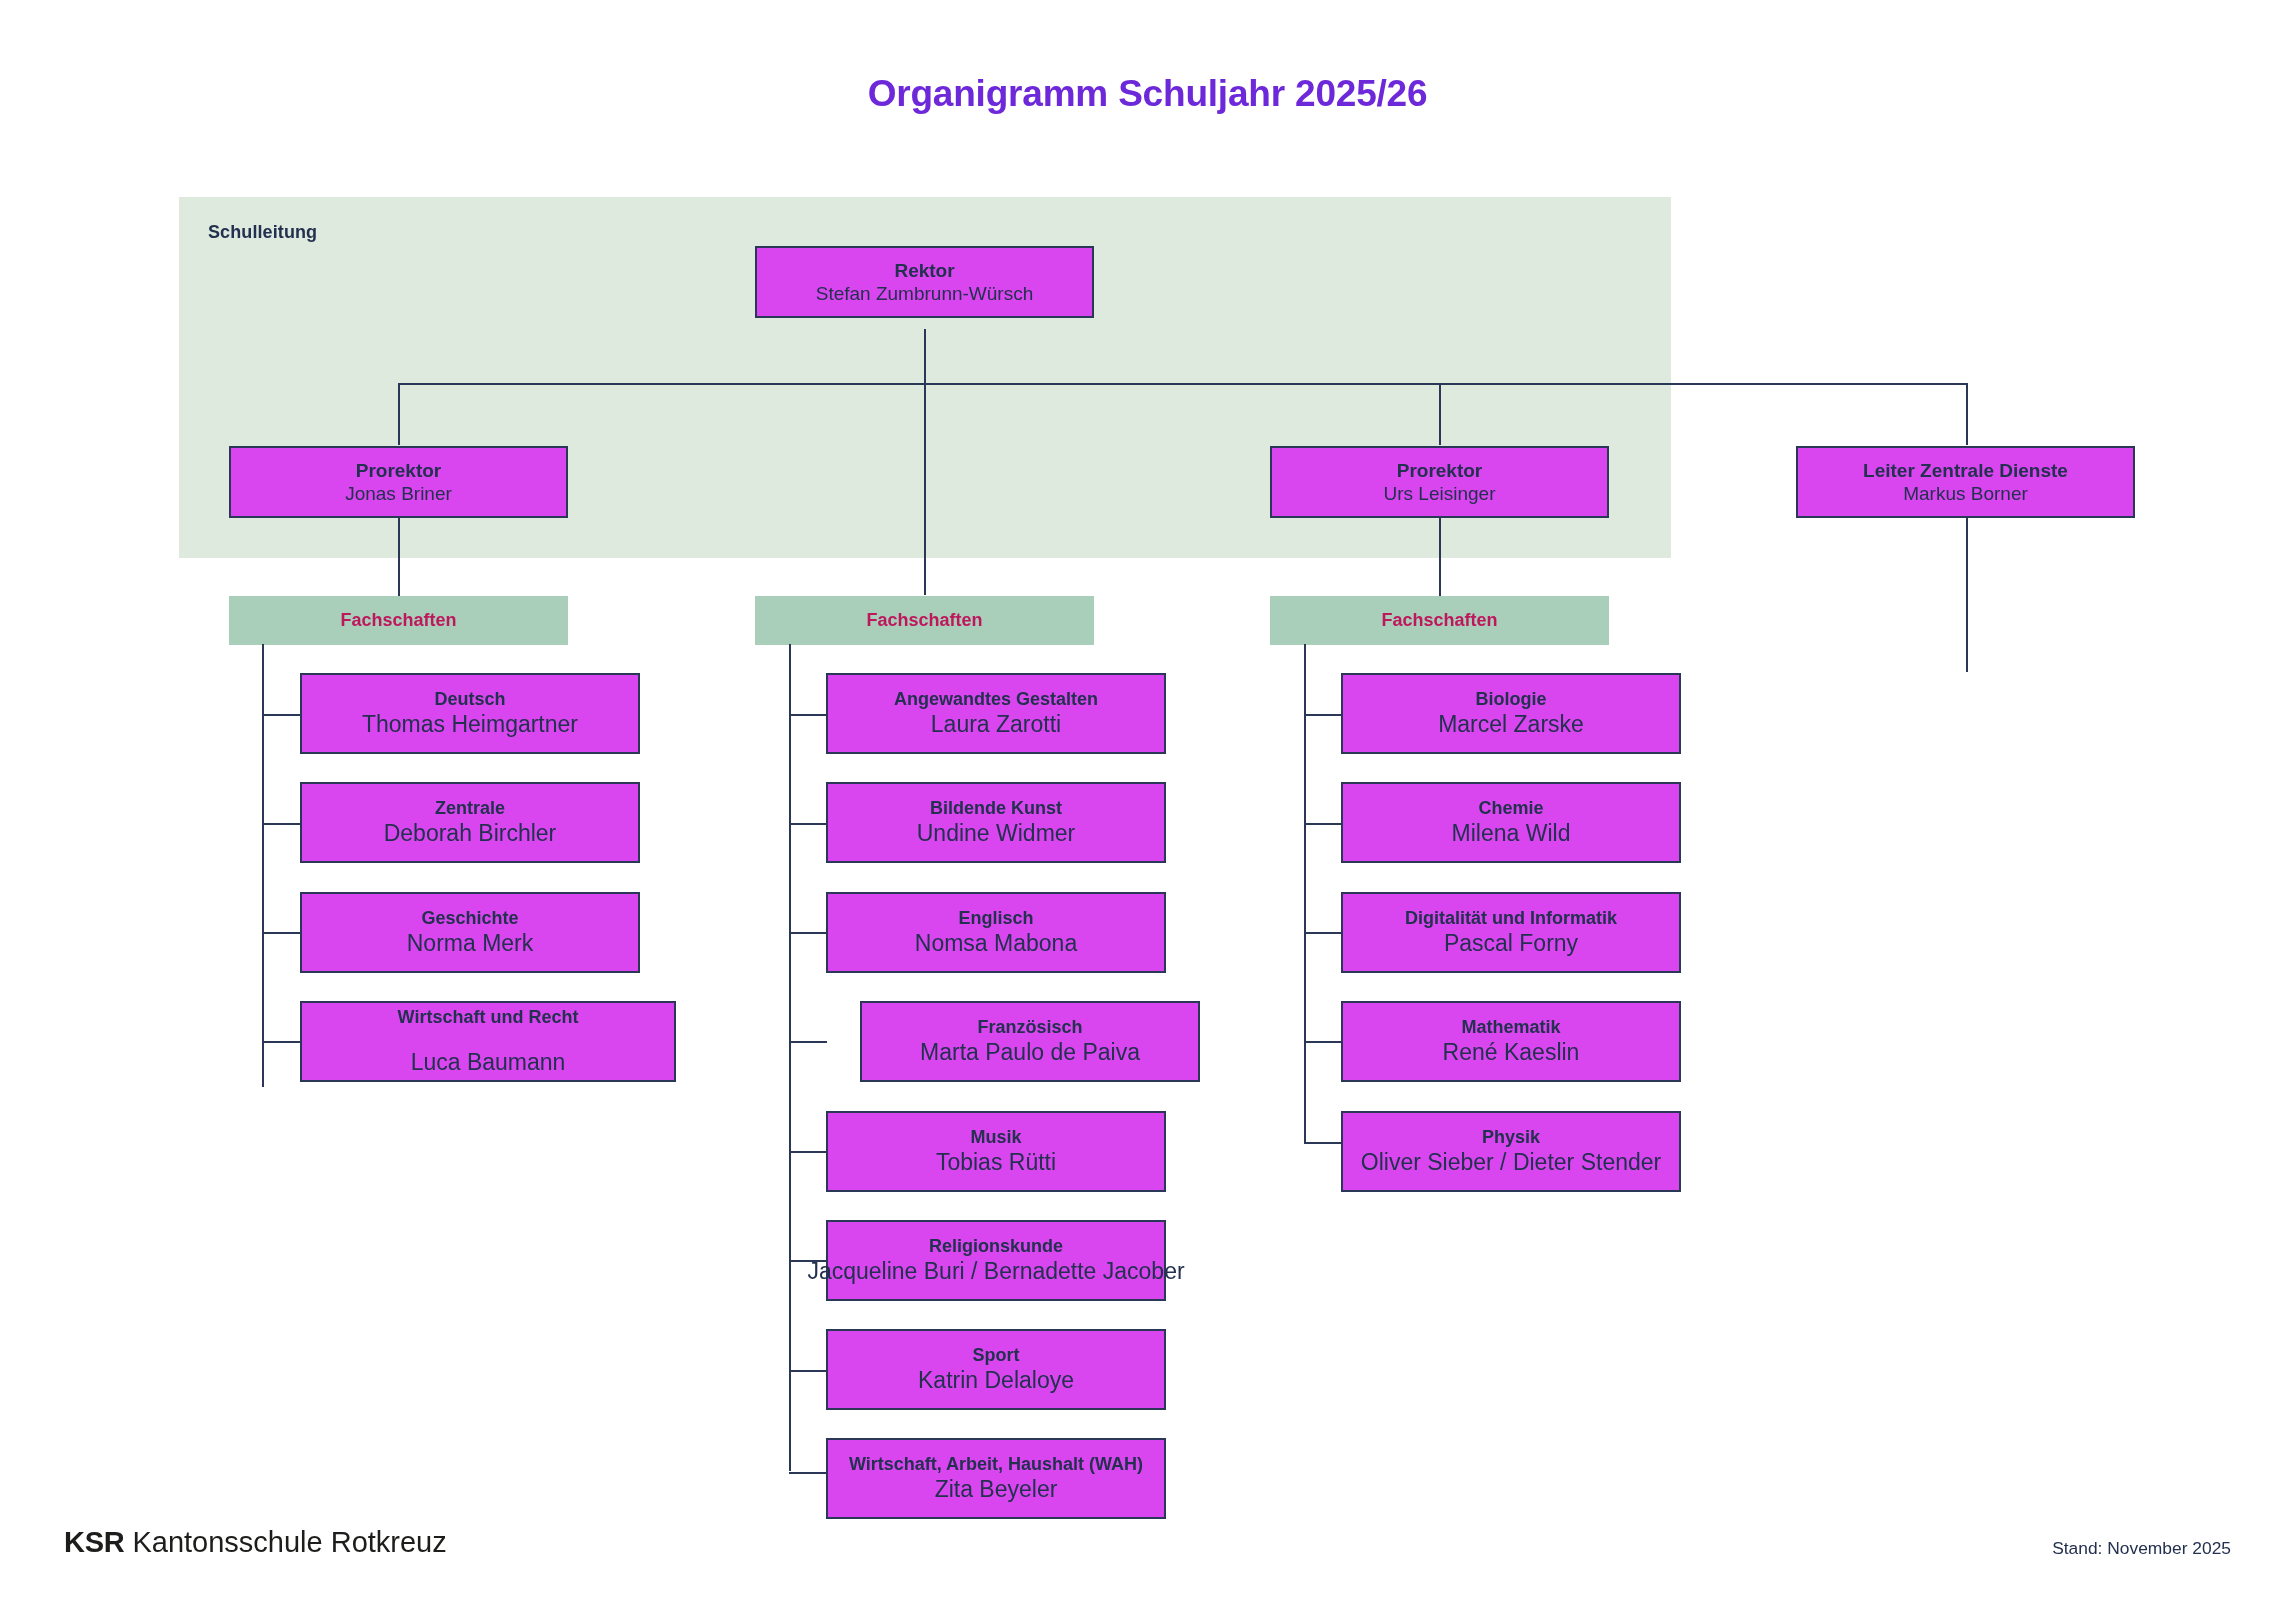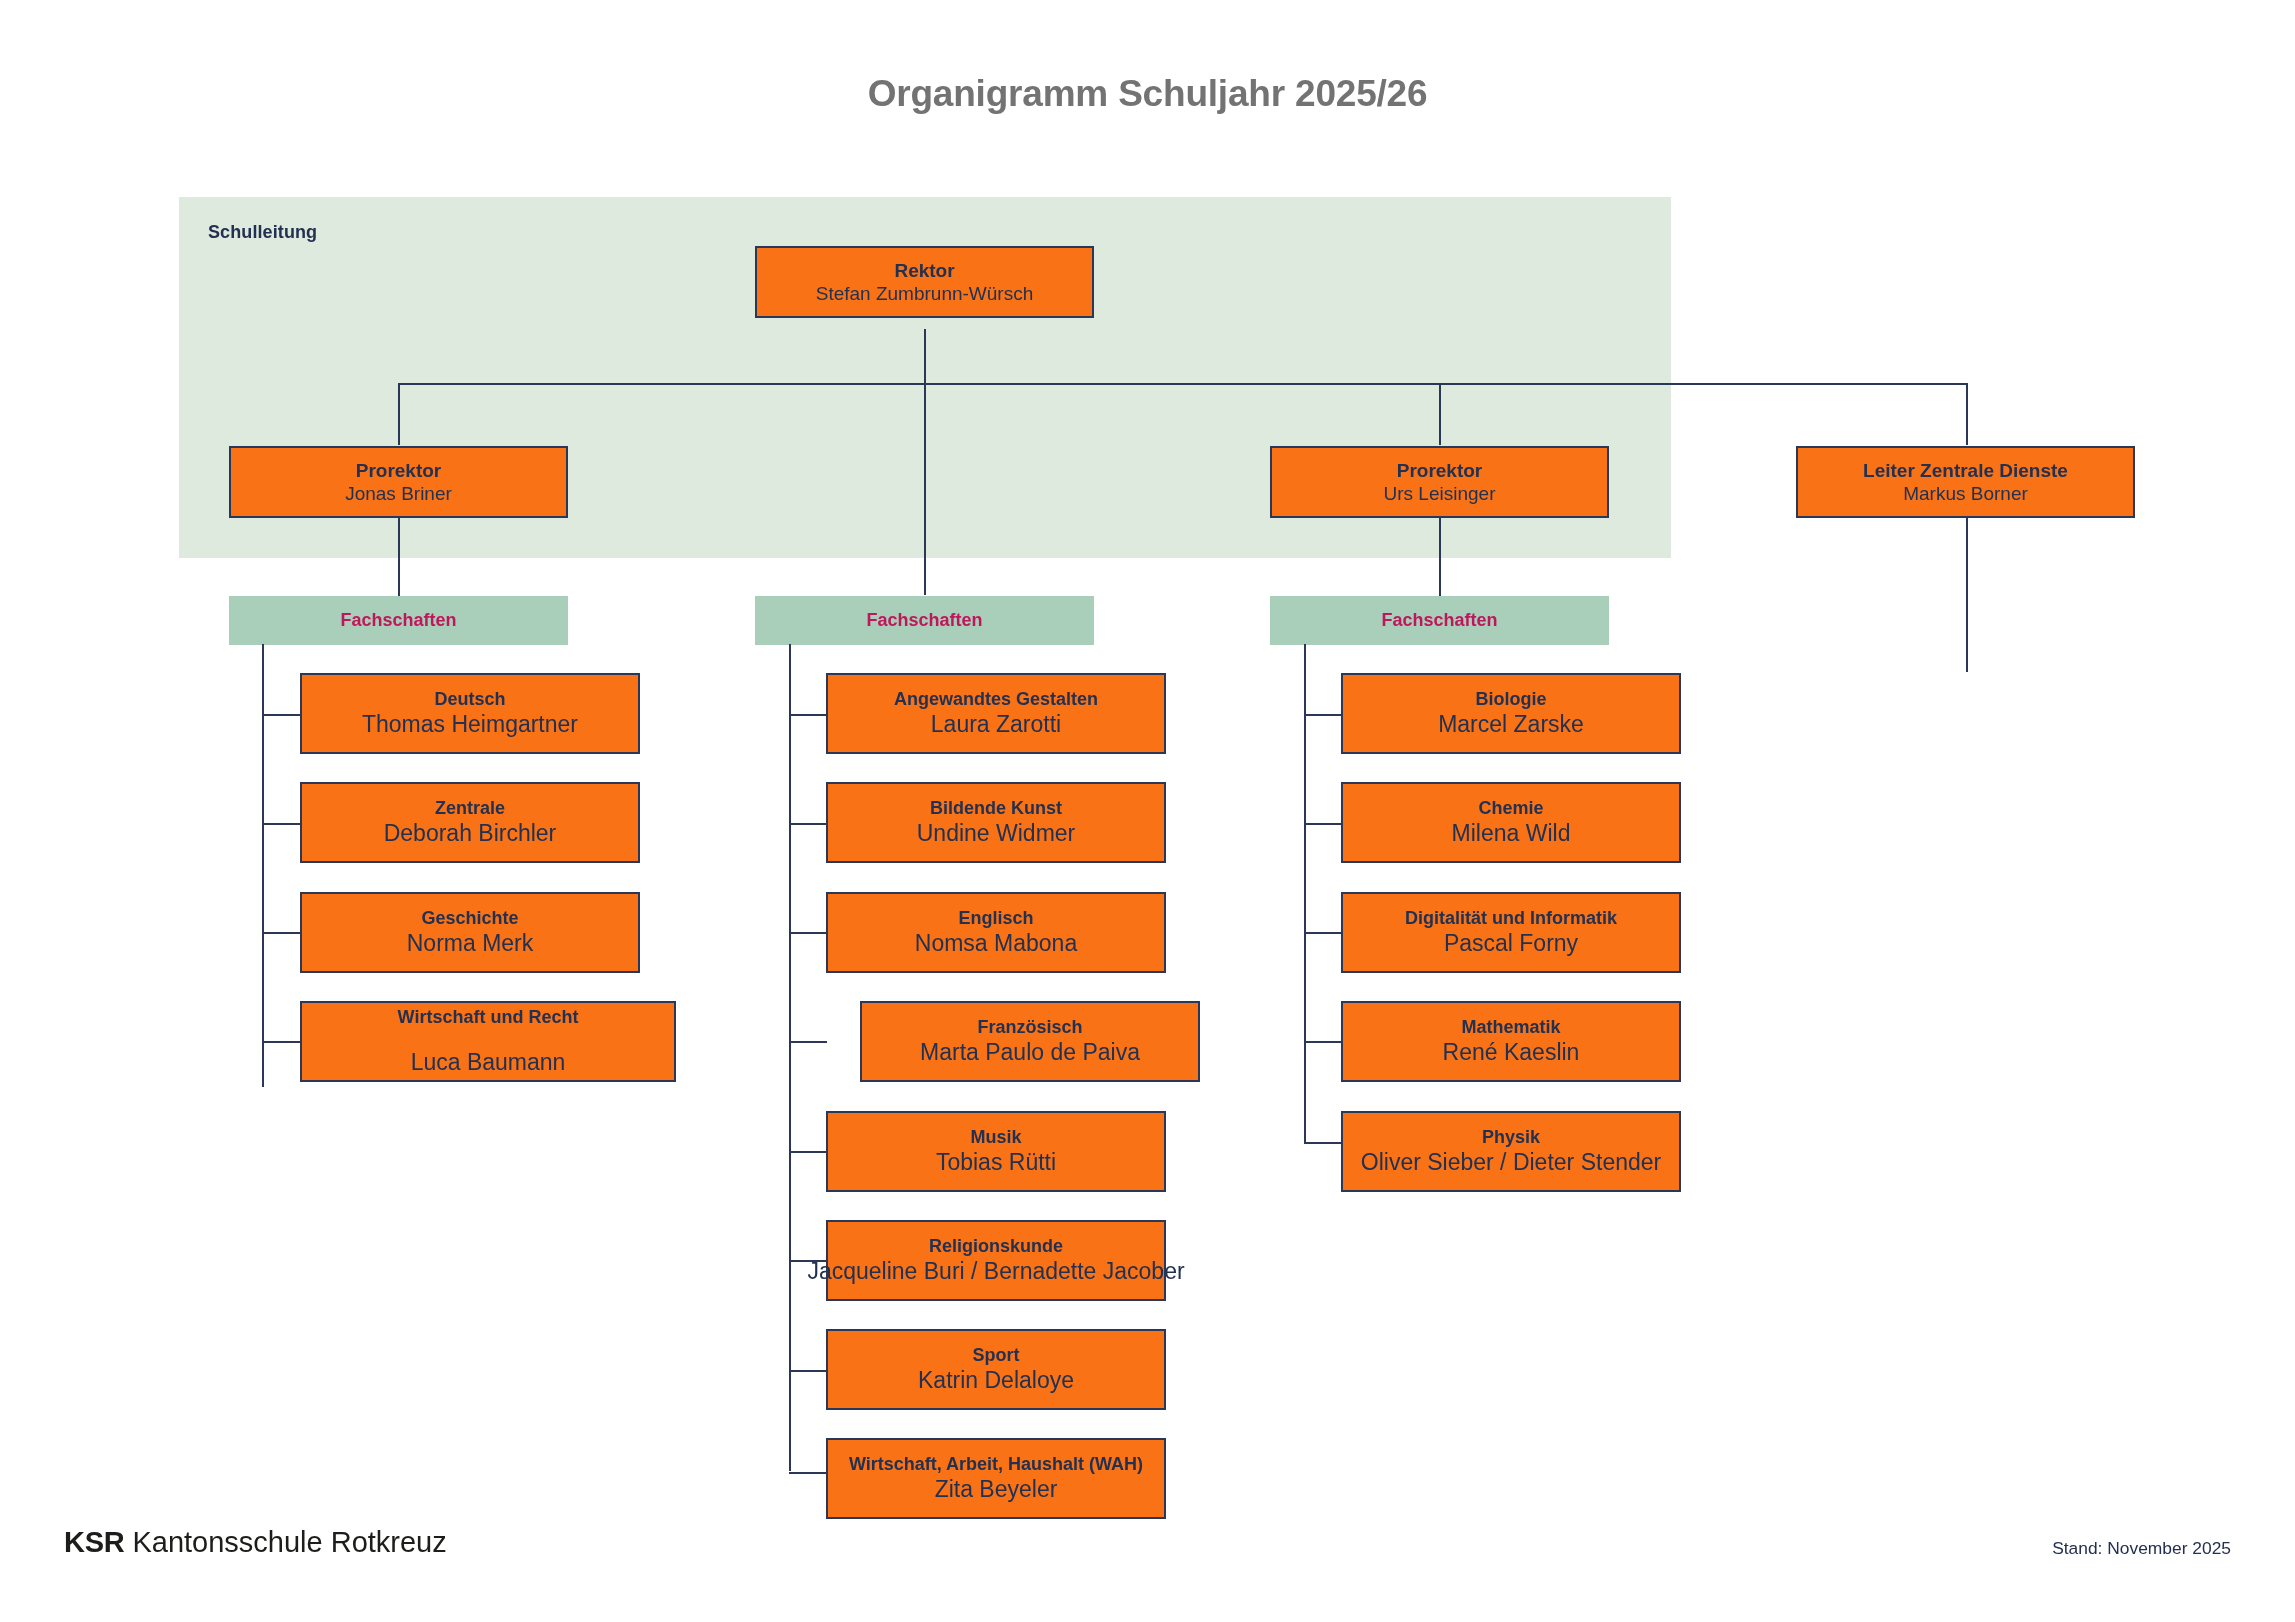--- a/index.html
+++ b/index.html
@@ -21,21 +21,21 @@
 
   
   .page-title {
     position: absolute;
     left: 0;
     top: 73px;
     width: 2295px;
     text-align: center;
     font-size: 37px;
     font-weight: bold;
-    color: #737373;
+    color: #6d28d9;
     letter-spacing: -0.2px;
   }
 
   
   .leadership-band {
     position: absolute;
     left: 179px;
     top: 197px;
     width: 1492px;
     height: 361px;
@@ -57,21 +57,21 @@
     background: #2b3757;
   }
   .vline { width: 2.1px; }
   .hline { height: 2.1px; }
 
   
   .node {
     position: absolute;
     box-sizing: border-box;
     border: 2.1px solid #2b3757;
-    background: #f97316;
+    background: #d946ef;
     display: flex;
     flex-direction: column;
     align-items: center;
     justify-content: center;
     text-align: center;
     line-height: 1.22;
   }
   .node .role {
     font-size: 19px;
     font-weight: bold;

